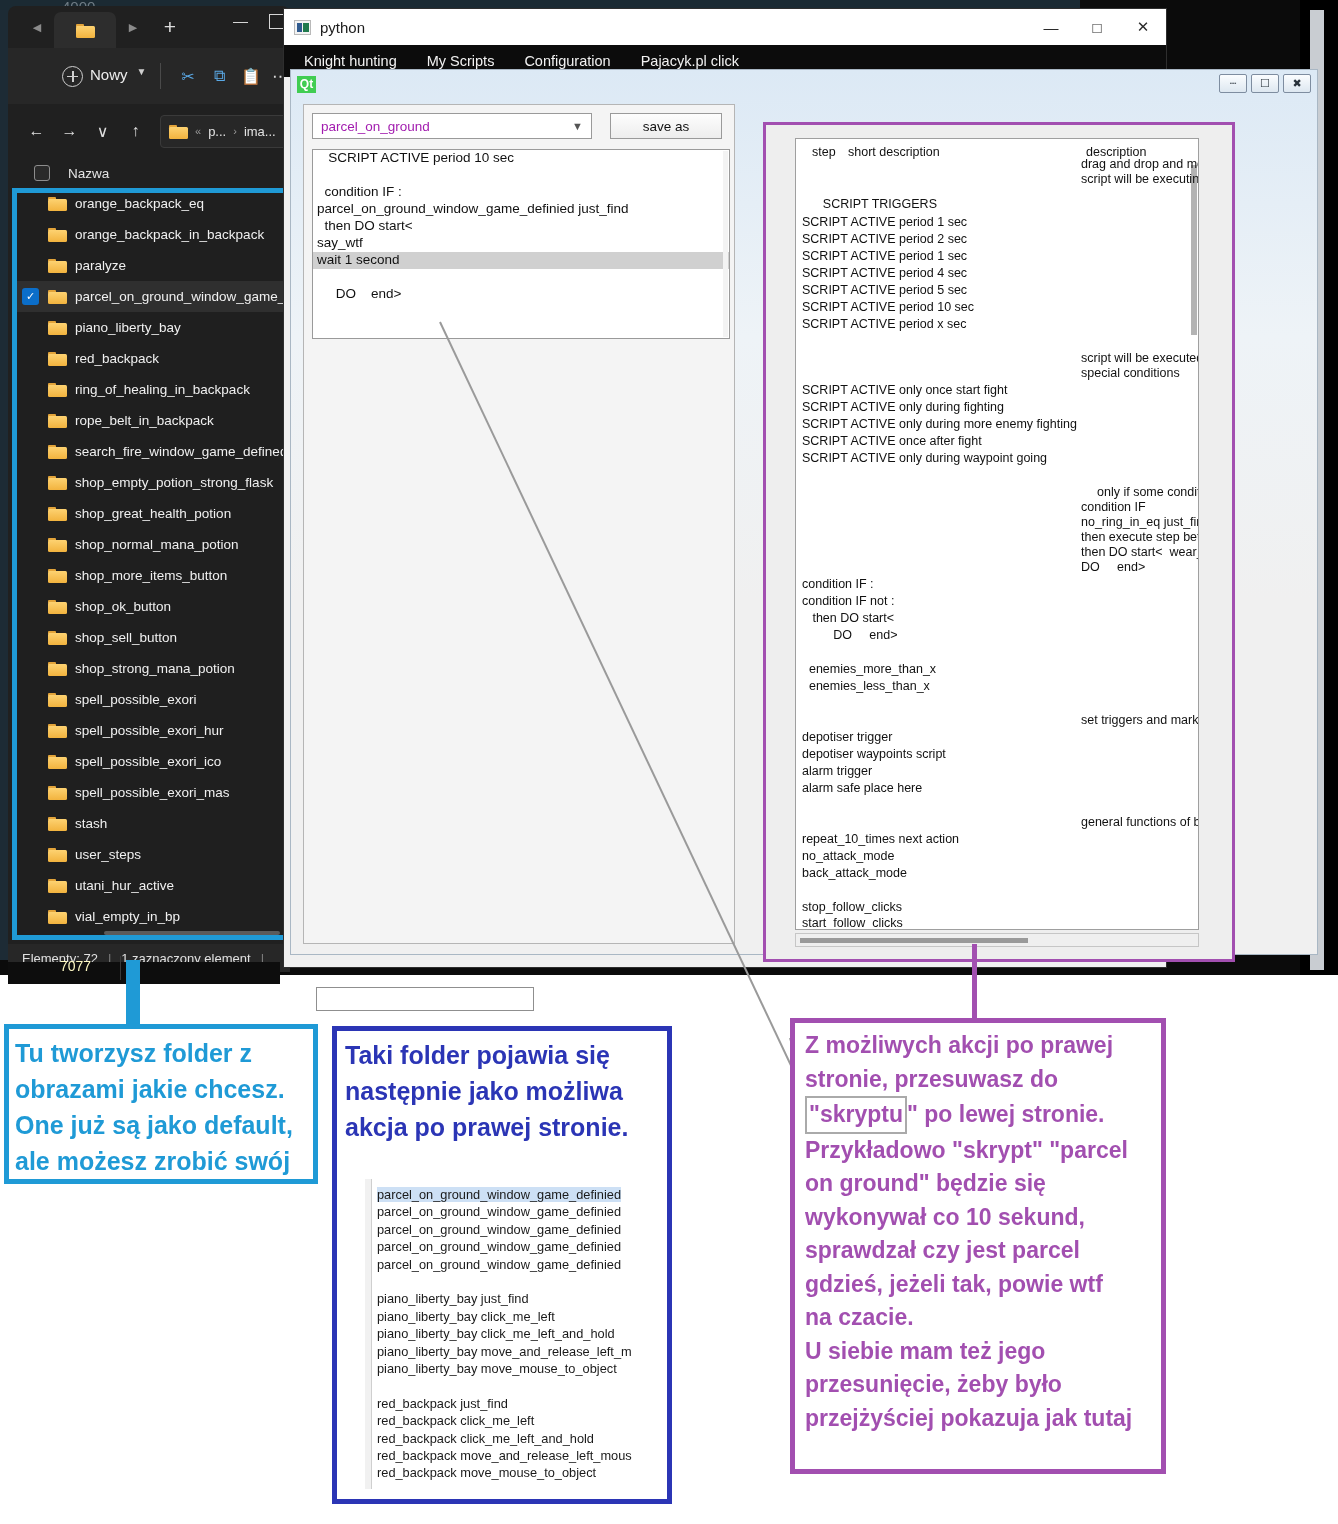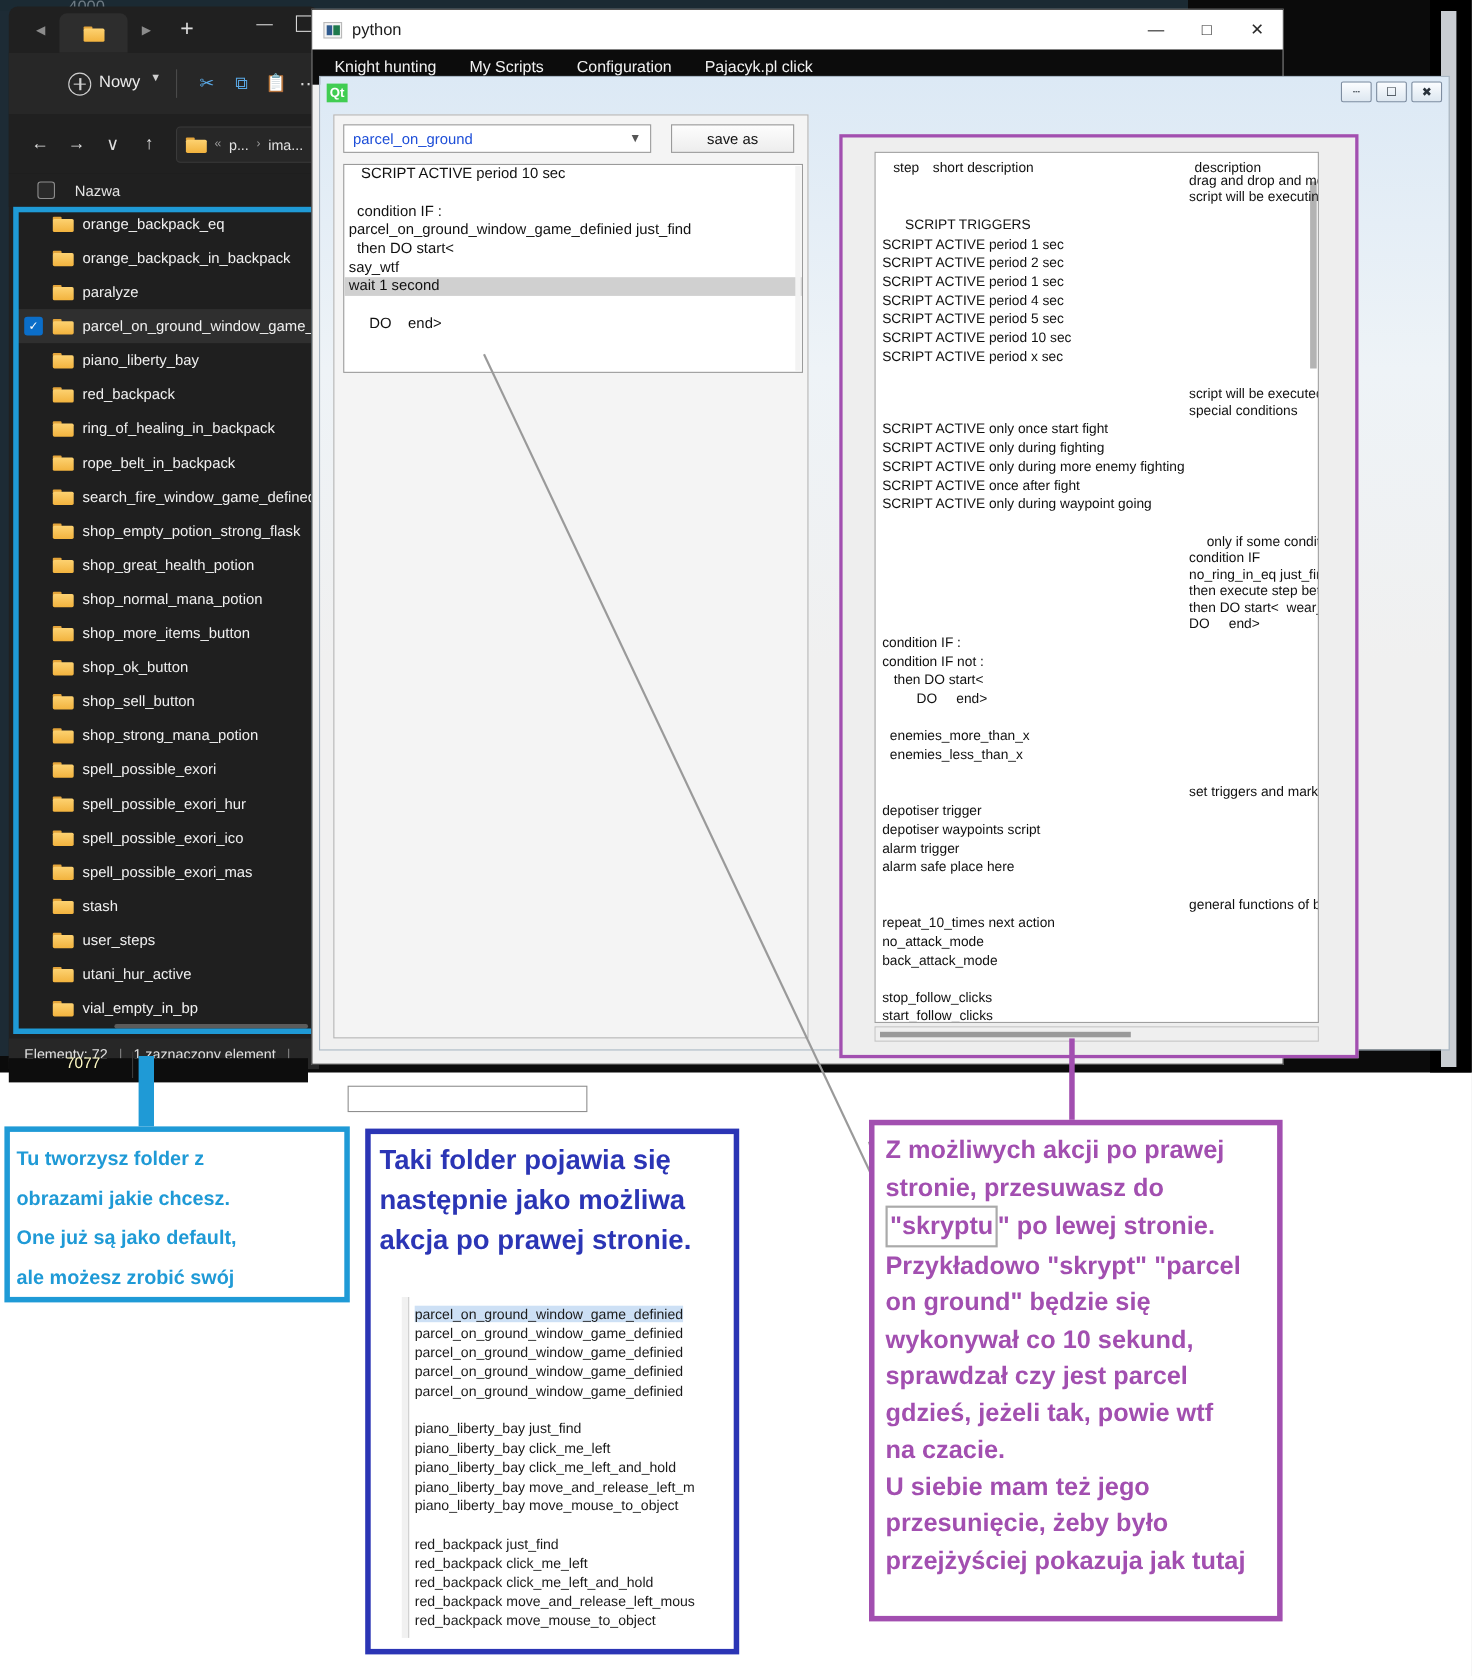--- a/index.html
+++ b/index.html
@@ -207,21 +207,21 @@
   
   .left-col {
     position: absolute; left: 12px; top: 34px; width: 432px; height: 840px;
     background: #f4f4f4; border:1px solid #b5b5b5;
   }
   .combo {
     position: absolute; left: 8px; top: 8px; width: 280px; height: 26px;
     border:1px solid #9a9a9a; background:#fff; font-size:13.5px; color:#111;
     display:flex; align-items:center; padding-left:8px;
   }
-  .combo .cv { color:#1d4ed8; }
+  .combo .cv { color:#a21caf; }
   .combo .carr { position:absolute; right:8px; top:6px; color:#555; font-size:11px;}
   .saveas {
     position: absolute; left: 306px; top: 8px; width: 112px; height: 26px;
     border:1px solid #9a9a9a; background: linear-gradient(#fdfdfd,#ededed);
     display:flex; align-items:center; justify-content:center; font-size:13.5px; color:#111;
   }
   .script-box {
     position: absolute; left: 8px; top: 44px; width: 418px; height: 190px;
     background:#fff; border:1px solid #9a9a9a; overflow:hidden;
   }
@@ -247,21 +247,21 @@
   .rh-sb { position:absolute; left: 29px; top: 808px; width: 404px; height: 14px; background:#efefef; border:1px solid #c6c6c6;}
   .rh-sb i { position:absolute; left:4px; top:4px; width: 228px; height:5px; background:#9a9a9a; display:block;}
 
   
   .ann { position:absolute; background:#fff; }
   .ann-cyan {
     left: 4px; top: 1024px; width: 314px; height: 160px;
     border: 5px solid #1f9ad6;
   }
   .ann-cyan p {
-    margin: 0; padding: 6px 6px 0 6px; color:#1f9ad6; font-weight:bold; font-size: 18px; line-height: 36px;
+    margin: 0; padding: 6px 6px 0 6px; color:#1f9ad6; font-weight:bold; font-size: 25px; line-height: 36px;
     white-space: nowrap;
   }
   .cyan-stem {
     position:absolute; left: 126px; top: 960px; width: 14px; height: 66px; background:#1f9ad6;
   }
   .cyan-selbox {
     position: absolute; left: 4px; top: 182px; width: 276px; height: 752px;
     border: 5px solid #1f9ad6; pointer-events:none;
   }
 

